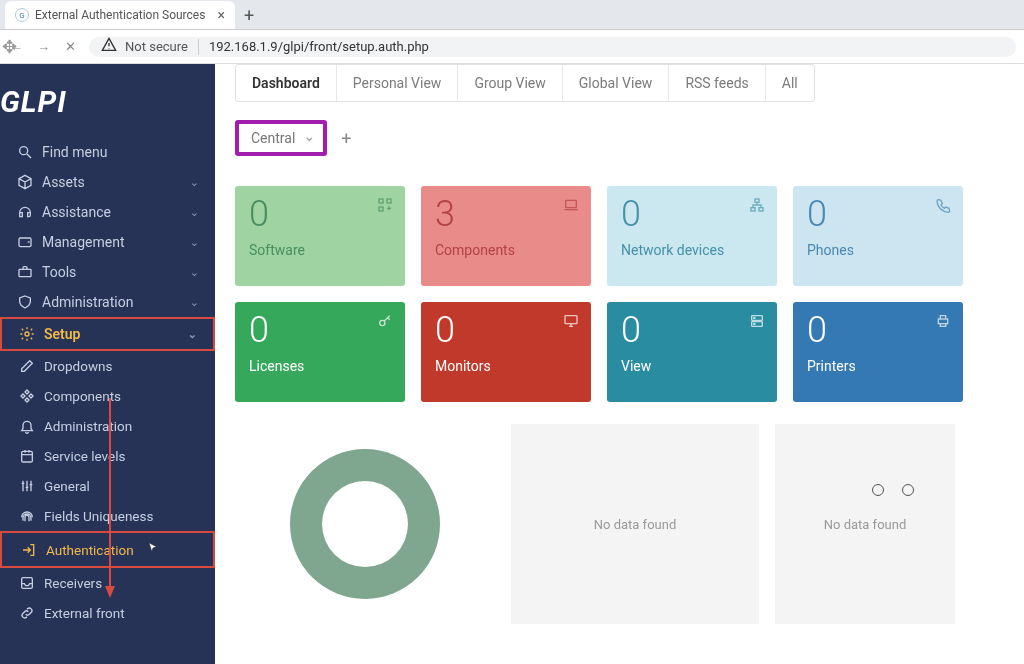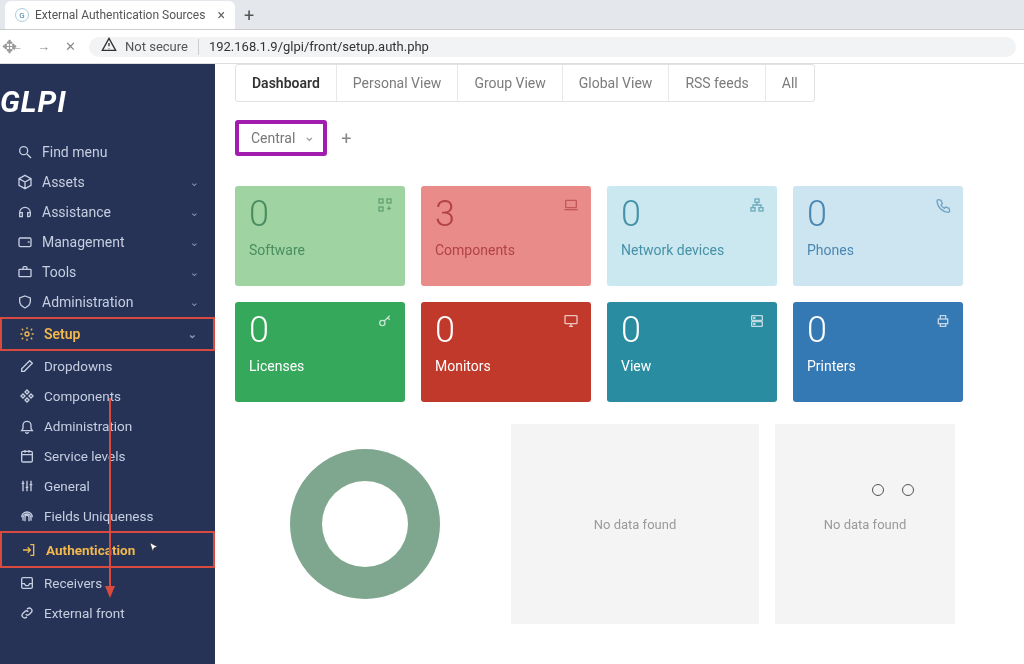--- a/index.html
+++ b/index.html
@@ -21,21 +21,21 @@
 
 .app { display:flex; height: 600px; }
 .sidebar { width: 215px; background: #263357; color:#b9c2d8; display:flex; flex-direction:column; padding-top:12px; }
 .logo { color:#fff; font-weight:bold; font-size:30px; letter-spacing:1px; text-align:left; padding:8px 0 18px; font-style:italic;}
 .side-item { display:flex; align-items:center; gap:8px; padding: 7px 16px; font-size:14px; cursor:pointer; color:#c6cee0;}
 .side-item .icn { width:18px; display:flex; justify-content:center; font-size:14px;}
 .side-item .chev { margin-left:auto; font-size:11px; color:#8a97b5;}
 .side-item.sub { padding-left: 46px; font-size:13.5px; }
 .side-item.sub .icn { margin-left:-28px; width:18px; }
 .side-item.setup { color:#f2b84b; font-weight:600; }
-.side-item.auth  { color:#f2b84b; font-weight:700; }
+.side-item.auth  { color:#f2b84b; font-weight:400; }
 .highlight-box { border:2px solid #d84a3e; }
 .arrow-svg { position:absolute; left:102px; top:398px; pointer-events:none; }
 
 
 .main { flex:1; background:#fff; position:relative; }
 .page-head { display:flex; align-items:center; gap:8px; padding: 18px 24px; color:#6a6a6a; font-size:15px;}
 .page-head .hicn{ font-size:15px; }
 .tabs { display:flex; border:1px solid #e2e2e2; border-radius:3px; margin: 0 20px; overflow:hidden; width:fit-content;}
 .tabs .t { padding: 10px 16px; font-size:14px; color:#7b7b7b; border-right:1px solid #e8e8e8; cursor:pointer; white-space:nowrap; }
 .tabs .t:last-child{border-right:none;}

